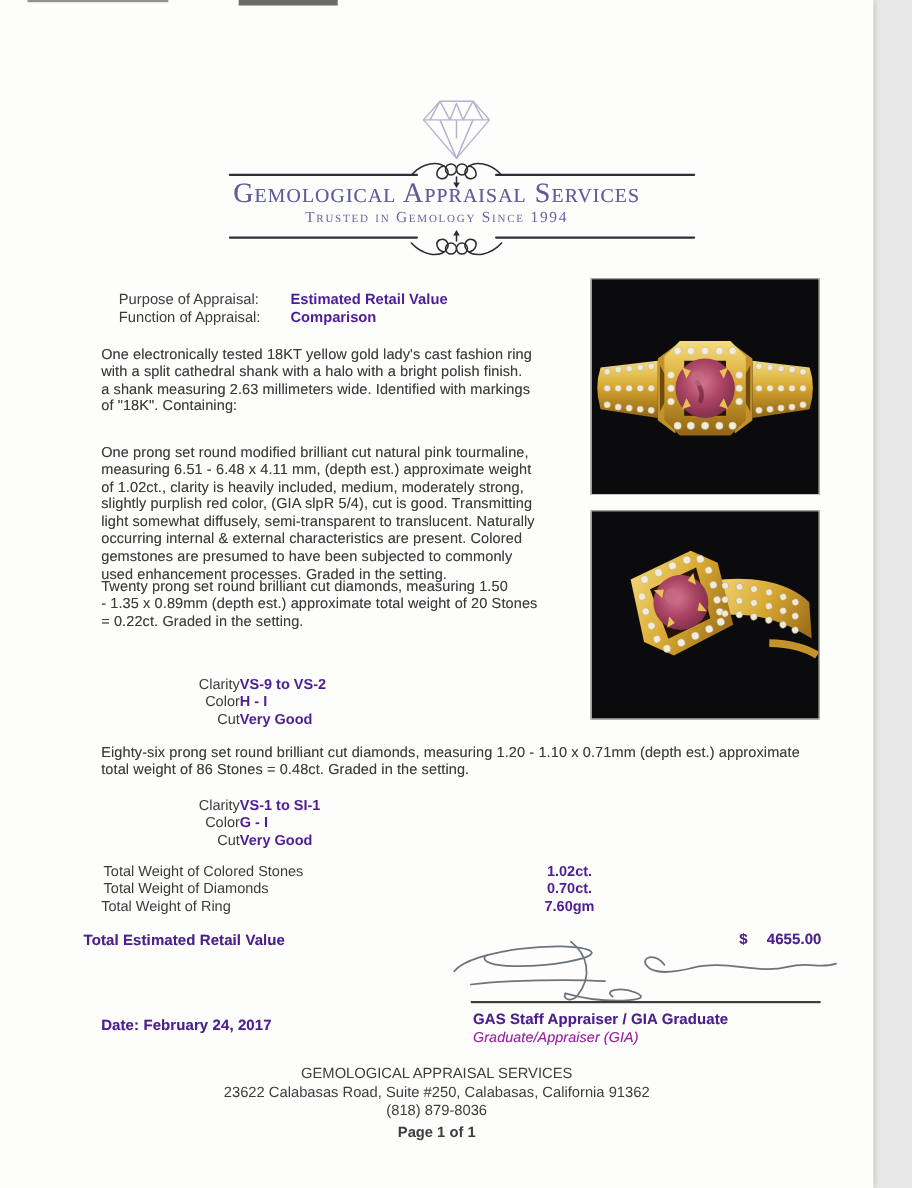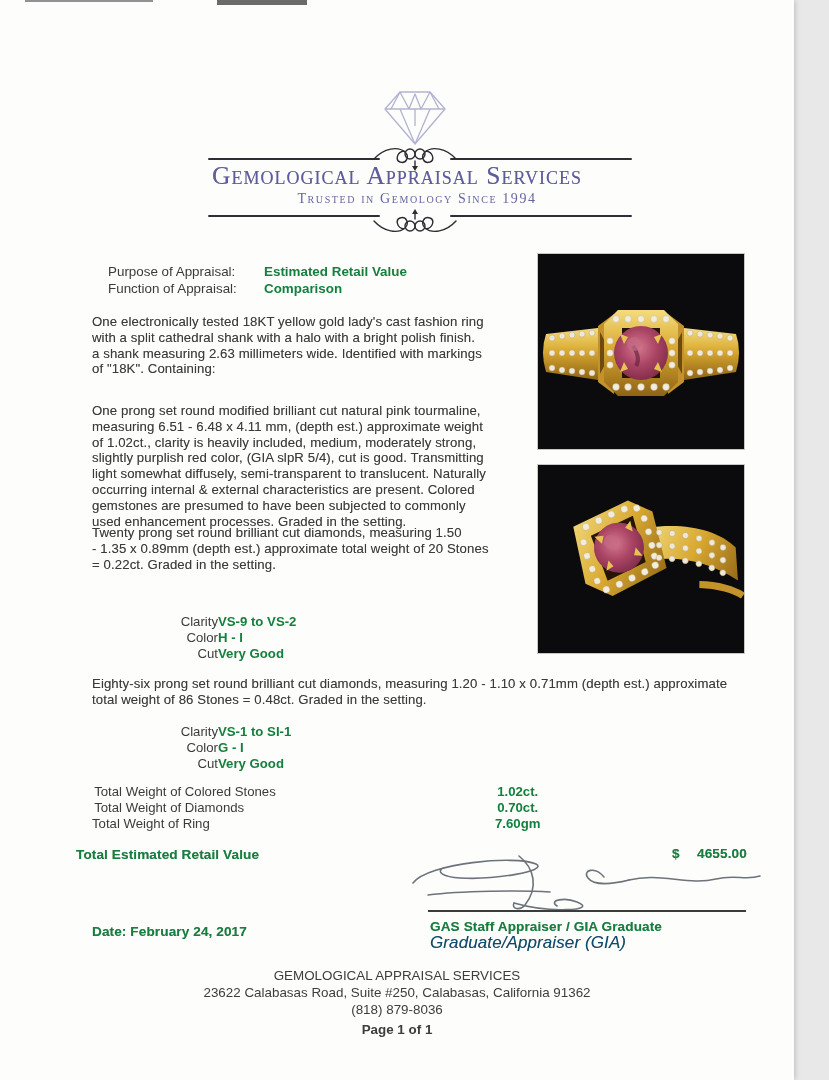--- a/index.html
+++ b/index.html
@@ -3,30 +3,30 @@
 <meta charset="utf-8">
 <style>
   html,body{margin:0;padding:0;background:#e8e8e8;}
   .page{
     position:relative;width:794px;height:1080px;background:#fdfdfc;
     font-family:"Liberation Sans",sans-serif;color:#3b3b3b;overflow:hidden;
     box-shadow:0 0 6px rgba(0,0,0,.25);
   }
   .abs{position:absolute;}
   .para{font-size:13.2px;line-height:15.8px;letter-spacing:.1px;text-shadow:0 0 .4px rgba(70,70,70,.45);}
-  .b{font-weight:bold;color:#15803d;}
+  .b{font-weight:bold;color:#4c1d95;}
   
   .org-title{
     width:100%;text-align:center;font-family:"Liberation Serif",serif;
     font-variant:small-caps;font-size:25.5px;letter-spacing:1px;color:#5d5d9c;
     text-shadow:0 0 .5px rgba(93,93,156,.5);
   }
   .org-tagline{
     width:100%;text-align:center;font-family:"Liberation Serif",serif;
-    font-variant:small-caps;font-size:14px;letter-spacing:1.6px;color:#66669f;padding-left:20px;
+    font-variant:small-caps;font-size:14px;letter-spacing:1.6px;color:#66669f;
   }
   .rule-line{height:2px;background:#2e2e38;border-radius:1px;}
   
   .info-row{display:flex;font-size:13.4px;line-height:17px;}
   .info-row .lbl{width:156px;margin-left:16px;}
   .grade-row{display:flex;font-size:13.2px;line-height:16px;text-align:right;}
   .grade-row .lbl{width:100px;}
   .wt-row{display:flex;font-size:13.2px;line-height:15.8px;justify-content:center;}
   .wt-row .lbl{width:403px;}
   
@@ -349,21 +349,21 @@
       <path d="M121,3 C136,15 141,34 127,52 C122,58 113,56 116,50"></path>
       <path d="M30,42 C62,38 122,37 152,39"></path>
       <path d="M116,50 C150,60 202,58 179,49 C167,44 150,47 159,53"></path>
       <path d="M206,24 C197,13 184,17 190,25 C196,33 215,31 231,27"></path>
       <path d="M231,27 C262,19 290,33 318,26 C338,21 347,28 362,23"></path>
     </g>
   </svg>
   <div class="abs" style="left:428px;top:910px;width:318px;height:2px;background:#3c3c3c"></div>
   <div class="abs" style="left:430px;top:919px">
     <div class="para b" style="font-size:13.6px;line-height:16px">GAS Staff Appraiser / GIA Graduate</div>
-    <div class="para" style="font-style:italic;font-size:17px;line-height:16px;color:#0c4a6e">Graduate/Appraiser (GIA)</div>
+    <div class="para" style="font-style:italic;font-size:13px;line-height:16px;color:#a21caf">Graduate/Appraiser (GIA)</div>
   </div>
   <div class="abs para b" style="left:92px;top:924px;font-size:13.6px">Date: February 24, 2017</div>
 
   <div class="abs footer-line" style="top:968px">GEMOLOGICAL APPRAISAL SERVICES</div>
   <div class="abs footer-line" style="top:985px">23622 Calabasas Road, Suite #250, Calabasas, California 91362</div>
   <div class="abs footer-line" style="top:1002px">(818) 879-8036</div>
   <div class="abs footer-line b" style="top:1022px">Page 1 of 1</div>
 
 </div>
 

